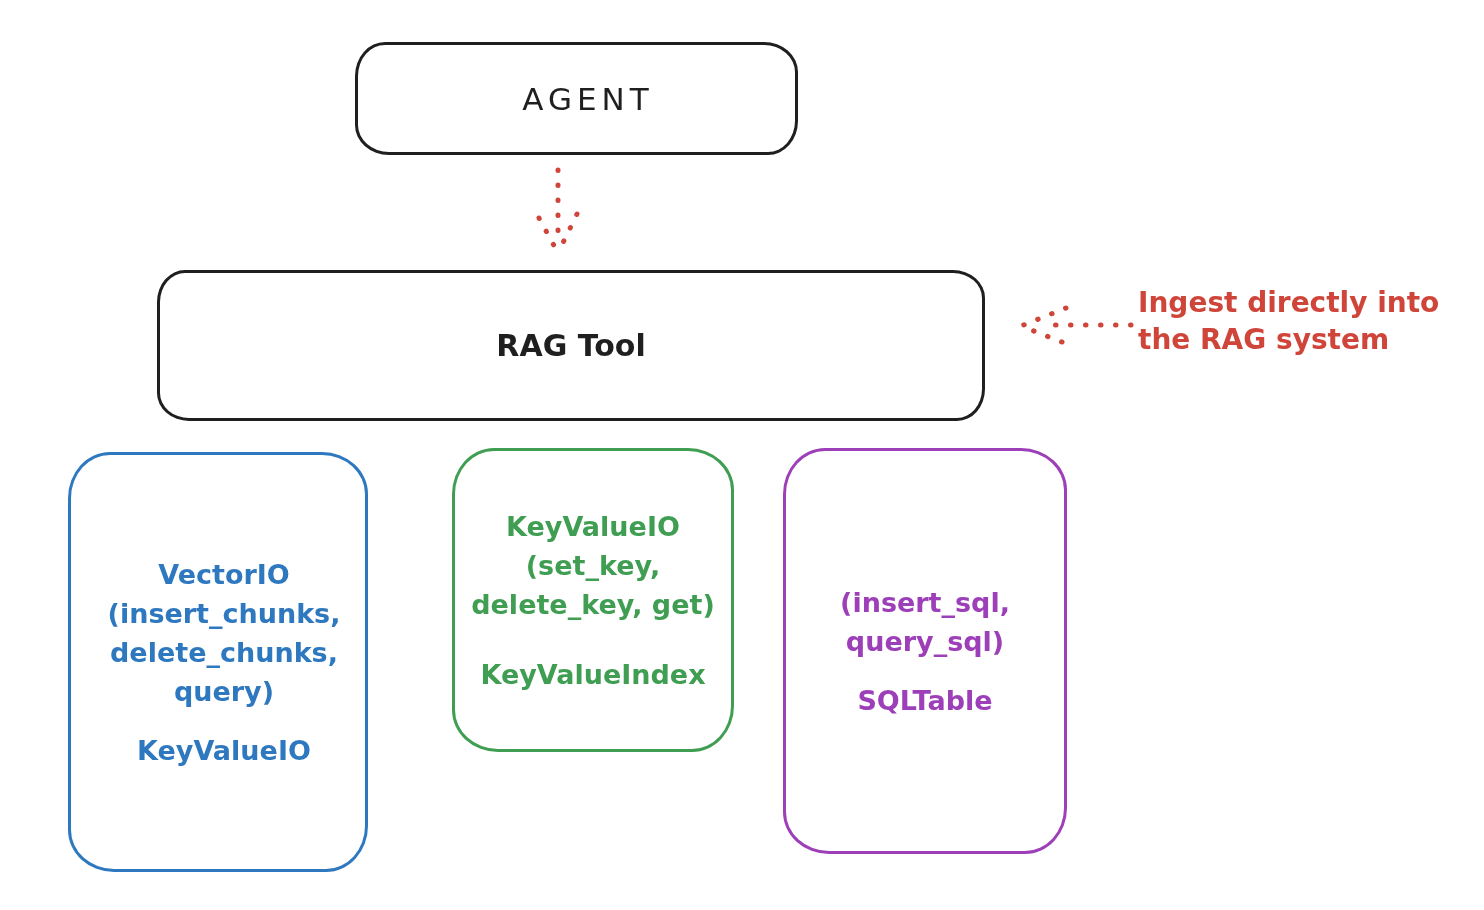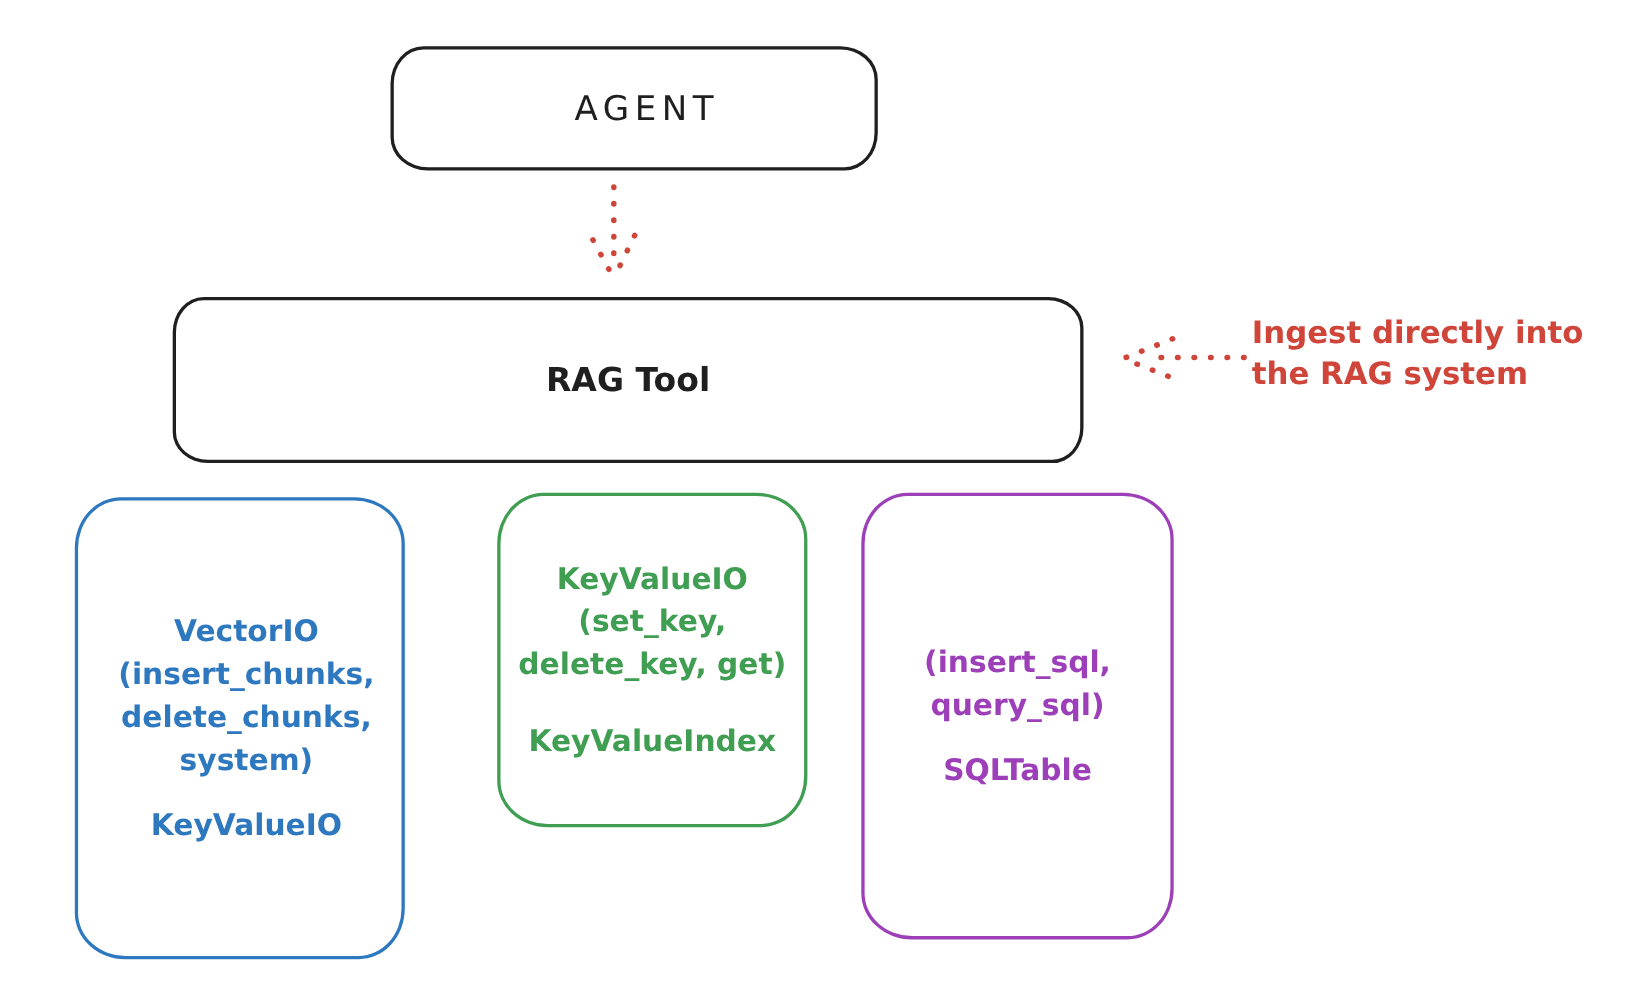--- a/index.html
+++ b/index.html
@@ -119,21 +119,21 @@
   <div class="annotation">
     <div>Ingest directly into</div>
     <div>the RAG system</div>
   </div>
 
   <div class="box store-box store-blue">
     <div class="fn-lines">
       <div>VectorIO</div>
       <div>(insert_chunks,</div>
       <div>delete_chunks,</div>
-      <div>system)</div>
+      <div>query)</div>
     </div>
     <div class="index-label">KeyValueIO</div>
   </div>
 
   <div class="box store-box store-green">
     <div class="fn-lines">
       <div>KeyValueIO</div>
       <div>(set_key,</div>
       <div>delete_key, get)</div>
     </div>

